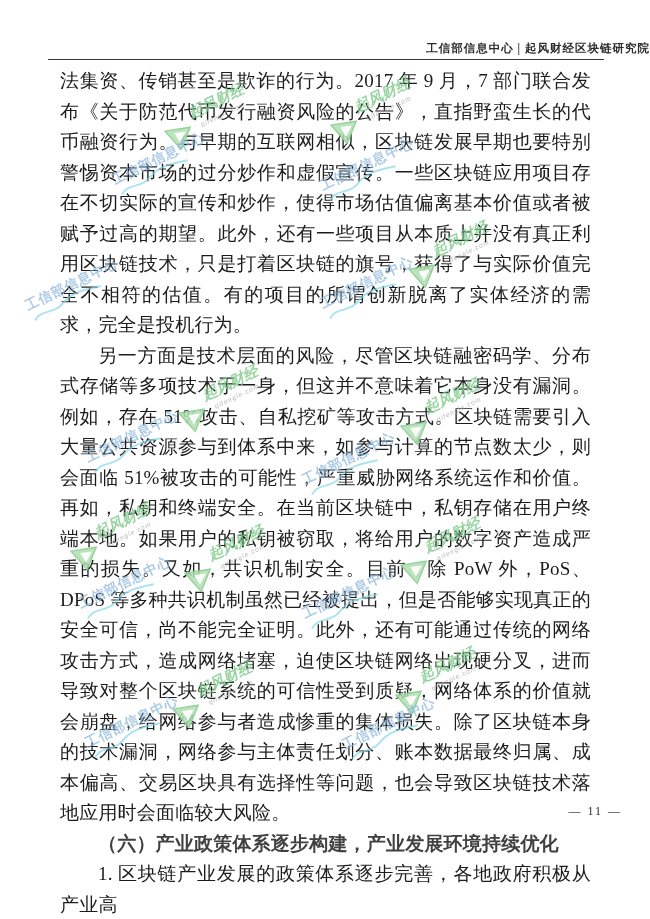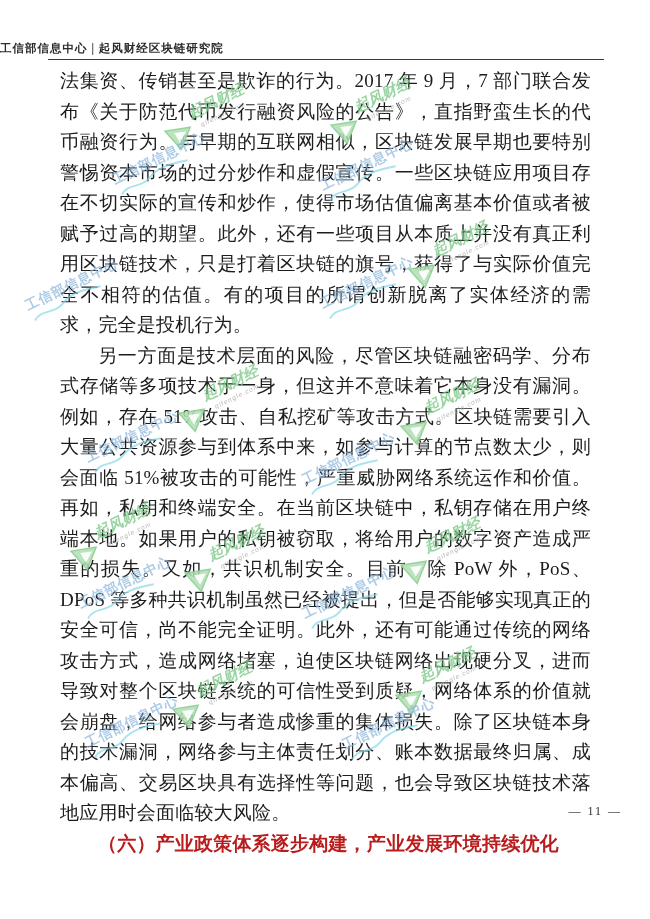--- a/index.html
+++ b/index.html
@@ -6,38 +6,38 @@
   .page{
     position:relative;
     width:650px;height:919px;
     margin:0 auto;
     background:#ffffff;
     overflow:hidden;
     font-family:"Liberation Serif","DejaVu Serif",serif;
   }
   .header{
     position:absolute;top:41px;left:0;right:0;
-    text-align:left;
+    text-align:right;
     font-size:11.5px;font-weight:bold;
     letter-spacing:1px;color:#2b2b2b;
   }
   .header-rule{
     position:absolute;top:59px;left:48px;right:46px;
     border-top:1.6px solid #3a3a3a;height:0;
   }
   .body-text{
     position:absolute;top:66px;left:60px;width:531px;
     font-size:19px;line-height:30.5px;color:#1c1c1c;
     text-align:justify;text-justify:inter-ideograph;
     letter-spacing:0.2px;
     z-index:2;
   }
   .body-text p{margin:0;padding:0;}
   .para-indent{text-indent:2em;}
-  .section-heading{font-weight:bold;color:#b91c1c;}
+  .section-heading{font-weight:bold;color:#404040;}
   .page-number{
     position:absolute;top:804px;right:28px;
     font-size:12px;color:#2e2e2e;letter-spacing:2px;
     z-index:2;
   }
   
   .watermark-layer{
     position:absolute;inset:0;z-index:3;pointer-events:none;
   }
   .wm{
@@ -75,20 +75,21 @@
   <div class="header">
     <span>工信部信息中心 | 起风财经区块链研究院</span>
   </div>
 
   <div class="header-rule"></div>
 
   <div class="body-text">
     <p>法集资、传销甚至是欺诈的行为。2017 年 9 月，7 部门联合发布《关于防范代币发行融资风险的公告》，直指野蛮生长的代币融资行为。与早期的互联网相似，区块链发展早期也要特别警惕资本市场的过分炒作和虚假宣传。一些区块链应用项目存在不切实际的宣传和炒作，使得市场估值偏离基本价值或者被赋予过高的期望。此外，还有一些项目从本质上并没有真正利用区块链技术，只是打着区块链的旗号，获得了与实际价值完全不相符的估值。有的项目的所谓创新脱离了实体经济的需求，完全是投机行为。</p>
     <p class="para-indent">另一方面是技术层面的风险，尽管区块链融密码学、分布式存储等多项技术于一身，但这并不意味着它本身没有漏洞。例如，存在 51%攻击、自私挖矿等攻击方式。区块链需要引入大量公共资源参与到体系中来，如参与计算的节点数太少，则会面临 51%被攻击的可能性，严重威胁网络系统运作和价值。再如，私钥和终端安全。在当前区块链中，私钥存储在用户终端本地。如果用户的私钥被窃取，将给用户的数字资产造成严重的损失。又如，共识机制安全。目前，除 PoW 外，PoS、DPoS 等多种共识机制虽然已经被提出，但是否能够实现真正的安全可信，尚不能完全证明。此外，还有可能通过传统的网络攻击方式，造成网络堵塞，迫使区块链网络出现硬分叉，进而导致对整个区块链系统的可信性受到质疑，网络体系的价值就会崩盘，给网络参与者造成惨重的集体损失。除了区块链本身的技术漏洞，网络参与主体责任划分、账本数据最终归属、成本偏高、交易区块具有选择性等问题，也会导致区块链技术落地应用时会面临较大风险。</p>
     <p class="para-indent section-heading">（六）产业政策体系逐步构建，产业发展环境持续优化</p>
+    <p class="para-indent">1. 区块链产业发展的政策体系逐步完善，各地政府积极从产业高</p>
   </div>
 
   <div class="page-number">— 11 —</div>
 
   <div class="watermark-layer" id="wm-layer">
       <div class="wm wm-green" style="left: 174px; top: 118px;">
         <svg class="tri" width="30" height="30" viewBox="0 0 32 32">
           <polygon points="3,4 29,12 10,29" fill="rgba(176,222,179,0.85)" stroke="rgba(140,207,146,0.9)" stroke-width="1.5"></polygon>
           <polygon points="11,10 23,14 12,22" fill="rgba(255,255,255,0.9)"></polygon>
         </svg>

